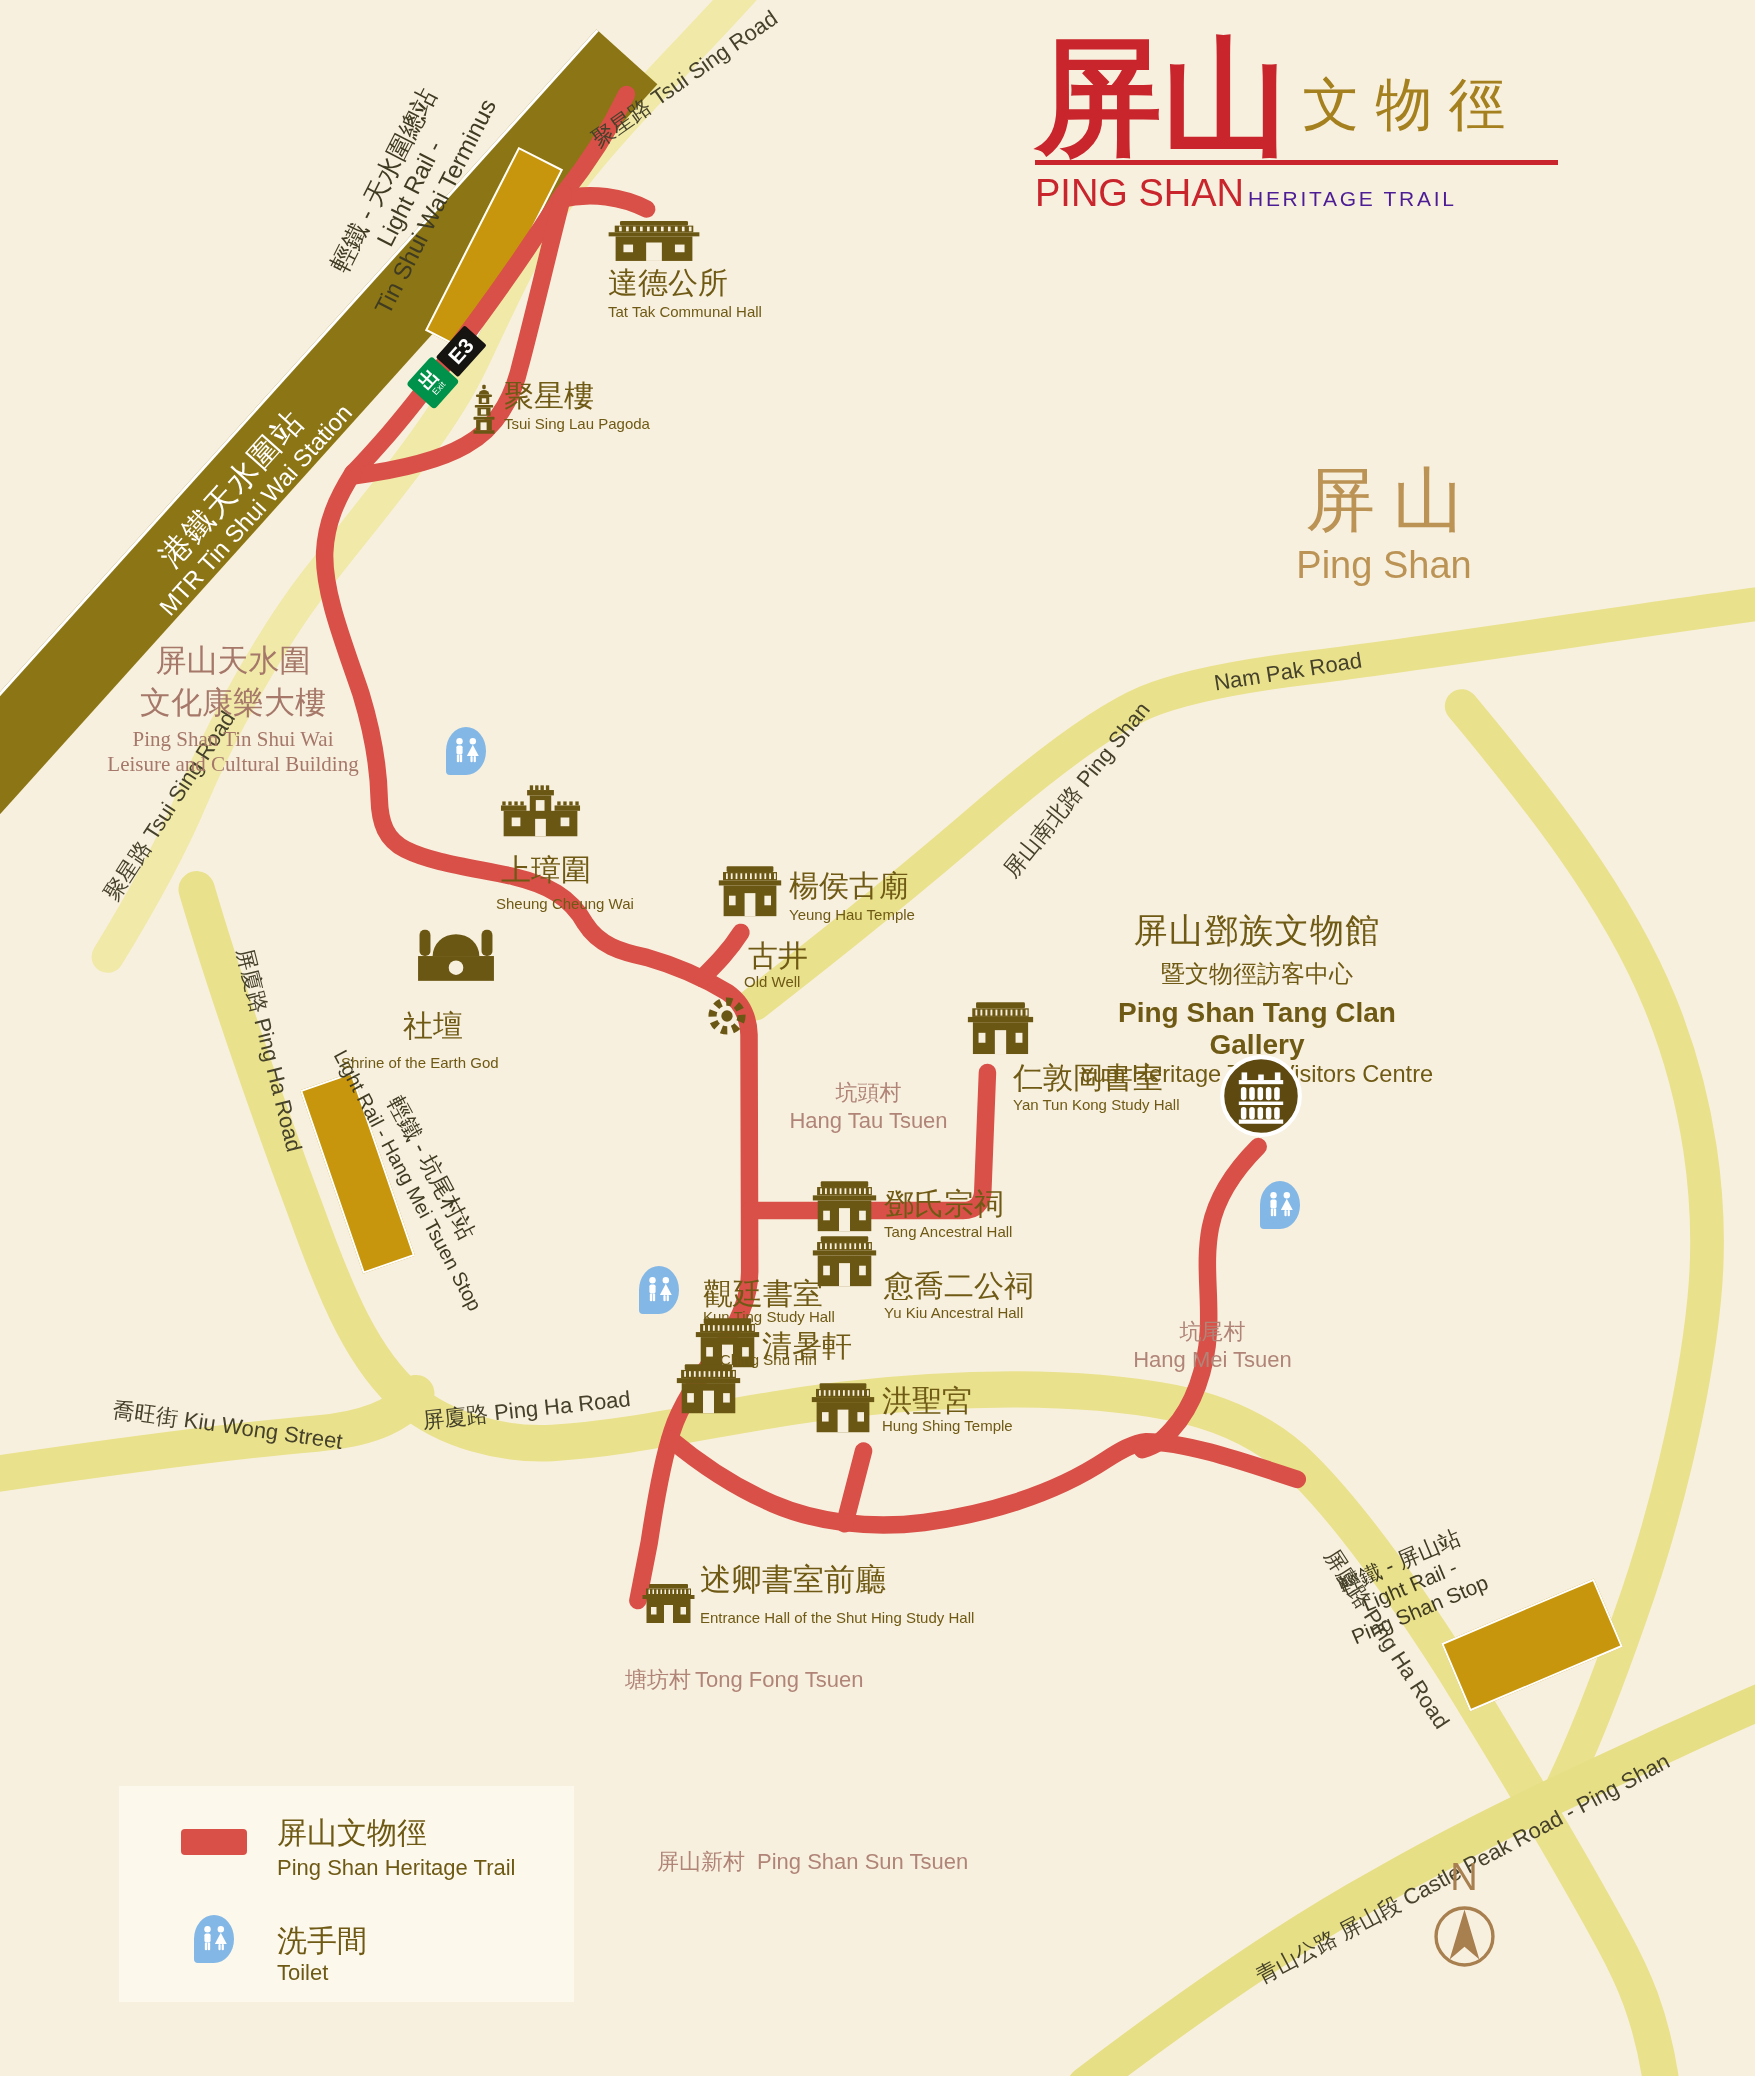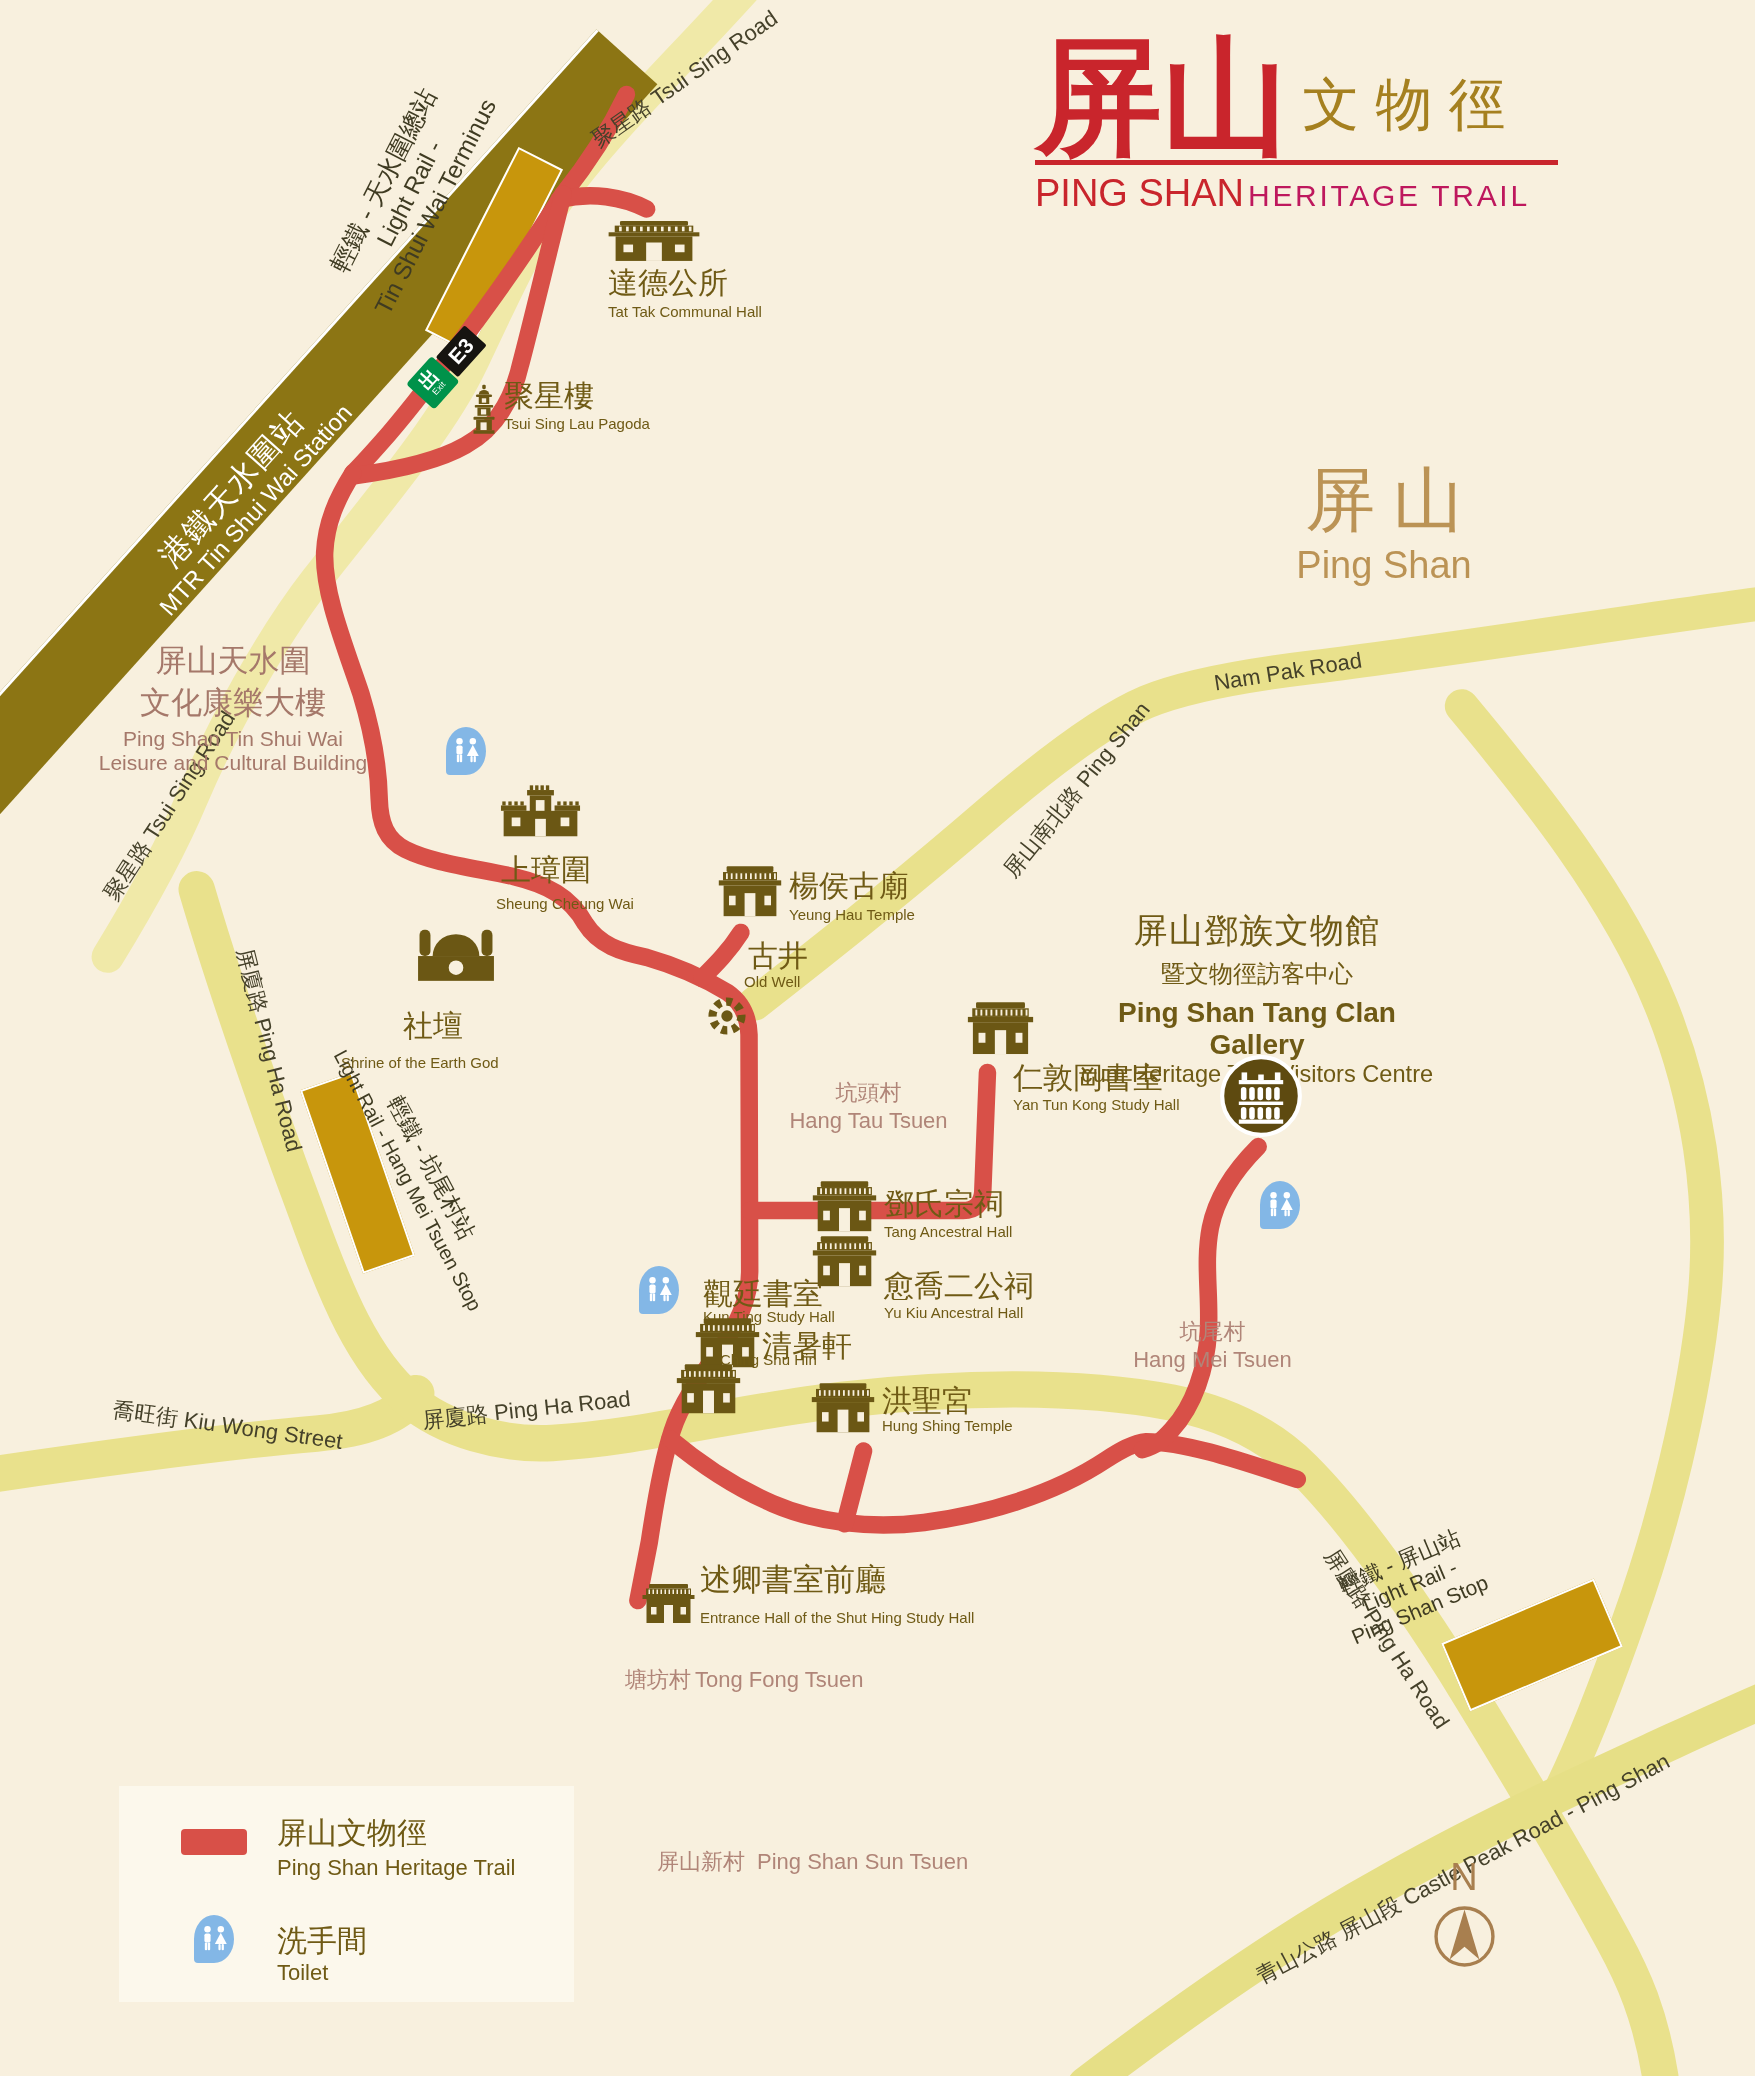--- a/index.html
+++ b/index.html
@@ -214,30 +214,30 @@
 <div class="roadlbl" style="left:1214px;top:1854px;width:498px;transform:rotate(-28deg);">青山公路 屏山段 Castle Peak Road - Ping Shan</div>
 
 <div class="abs" style="left:1035px;top:38px;width:523px;">
   <div style="display:flex;align-items:flex-end;">
     <div style="font-family:'Liberation Serif',serif;font-weight:bold;font-size:127px;line-height:0.95;color:#c9252c;">屏山</div>
     <div style="font-size:57px;color:#a5801f;letter-spacing:16px;margin:0 0 15px 13.5px;">文物徑</div>
   </div>
   <div style="height:5.4px;background:#c9252c;margin-top:1.3px;"></div>
   <div style="display:flex;align-items:baseline;gap:4px;margin-top:6.7px;">
     <div style="font-size:38px;color:#c9252c;">PING SHAN</div>
-    <div style="font-size:30px;color:#be185d;letter-spacing:2.7px;">HERITAGE TRAIL</div>
+    <div style="font-size:21px;color:#4c1d95;letter-spacing:2.7px;">HERITAGE TRAIL</div>
   </div>
 </div>
 
 <div class="abs center" style="left:1276px;top:466px;width:216px;">
   <div style="font-family:'Liberation Serif',serif;font-size:70px;color:#bb9355;line-height:1;">屏  山</div>
   <div style="font-size:38px;color:#bb9355;margin-top:8px;">Ping Shan</div>
 </div>
 
-<div class="abs center" style="left:88px;top:640px;width:290px;color:#a5786a;">
+<div class="abs center" style="left:88px;top:640px;width:290px;color:#a5786a;font-family:Liberation Serif, serif;">
   <div style="font-size:31px;">屏山天水圍</div>
   <div style="font-size:31px;">文化康樂大樓</div>
   <div style="font-size:21px;margin-top:2.7px;">Ping Shan Tin Shui Wai</div>
   <div style="font-size:21px;">Leisure and Cultural Building</div>
 </div>
 
 <svg class="icon" style="left:606px;top:220px;width:96px;height:44px;" viewBox="0 0 110 86" preserveAspectRatio="none">
     <use href="#ic-hall"></use>
   </svg>
 <div class="zh" style="left:608px;top:267px;">達德公所</div>

